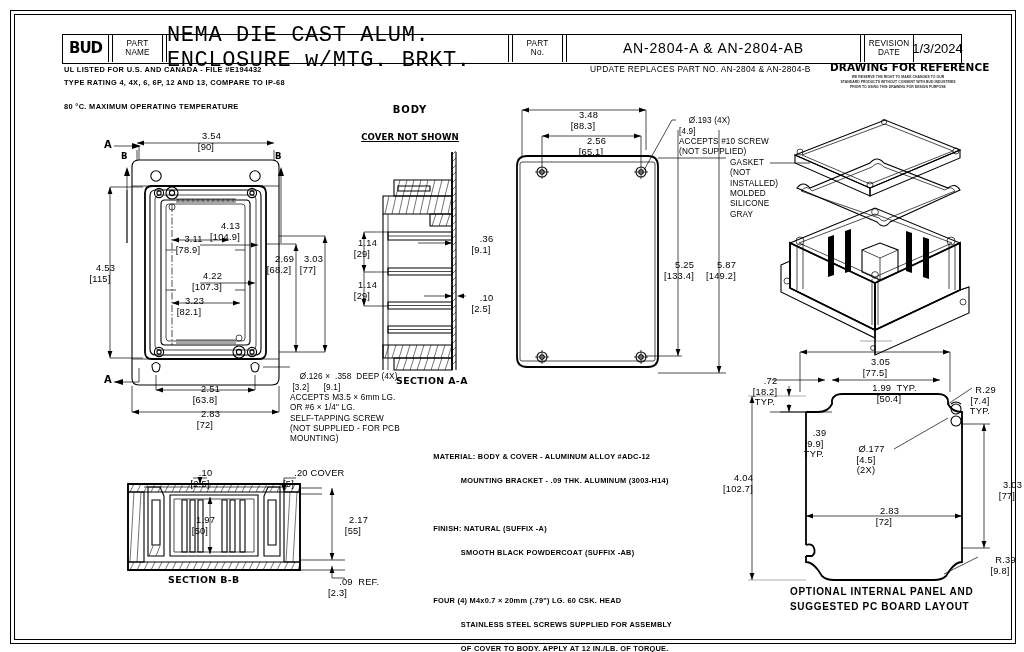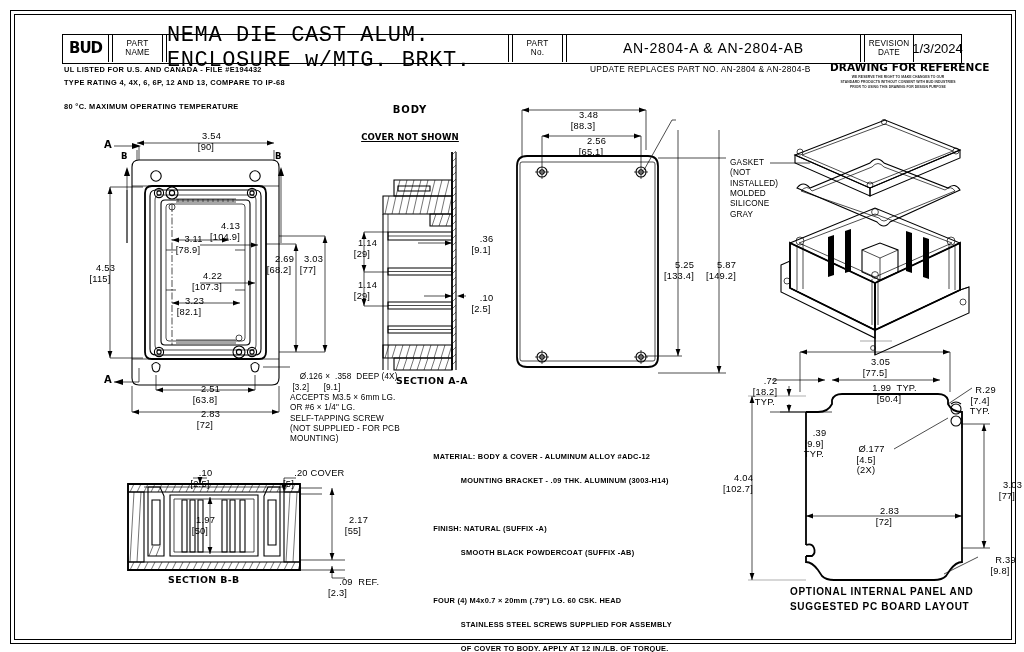--- a/index.html
+++ b/index.html
@@ -539,20 +539,24 @@
   <div class="txt dim" style="left:566px;top:126px;width:50px;">
     <span>2.56</span><br><span>[65.1]</span>
   </div>
   <div class="txt dim" style="left:655px;top:250px;width:48px;">
     <span>5.25</span><br><span>[133.4]</span>
   </div>
   <div class="txt dim" style="left:697px;top:250px;width:48px;">
     <span>5.87</span><br><span>[149.2]</span>
   </div>
 
+  <div class="txt anno" style="left:679px;top:106px;">
+    <span>Ø.193 (4X)</span><br><span>[4.9]</span><br><span style="white-space:pre-line">ACCEPTS #10 SCREW
+(NOT SUPPLIED)</span>
+  </div>
 
   <div class="txt anno" style="left:730px;top:158px;white-space:pre-line;">GASKET
 (NOT
 INSTALLED)
 MOLDED
 SILICONE
 GRAY</div>
 
   <div class="txt dim" style="left:184px;top:458px;width:32px;">
     <span>.10</span><br><span>[2.5]</span>

